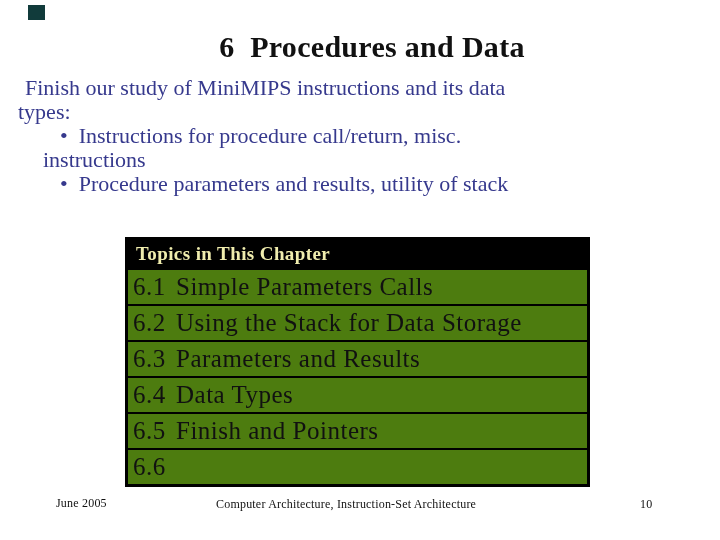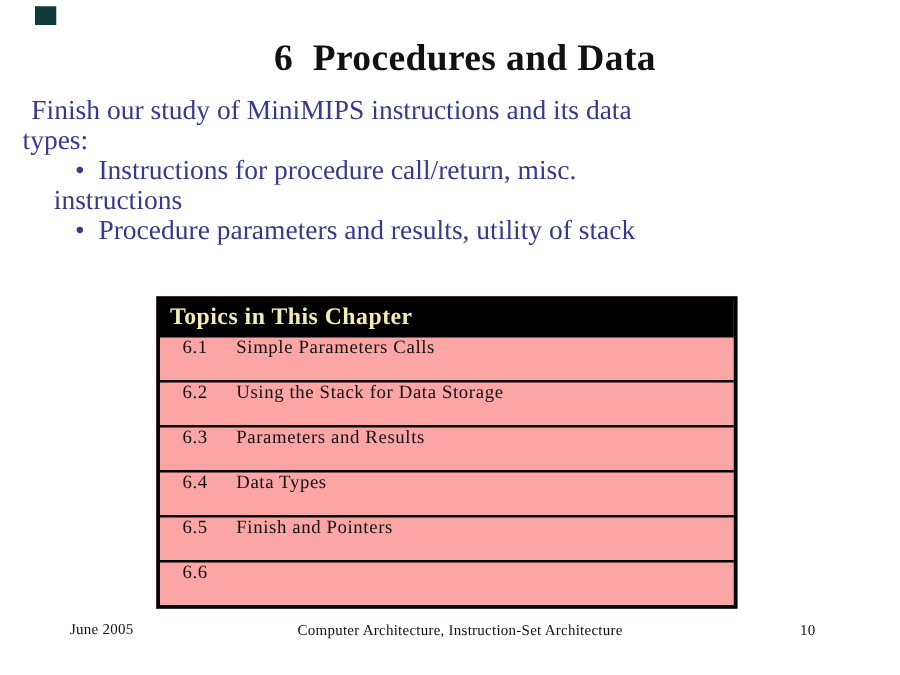--- a/index.html
+++ b/index.html
@@ -61,59 +61,59 @@
     display: inline-block;
     margin-right: 11px;
     text-indent: 0;
   }
 
   .topics-table {
     position: absolute;
     left: 125px; top: 237px;
     width: 465px;
     border: 3px solid var(--border);
-    background: #fca5a5;
+    background: #4d7c0f;
   }
   .table-header {
     height: 28px;
     background: var(--table_header_bg);
     color: var(--table_header_text);
     font-weight: bold;
     font-size: 19px;
     letter-spacing: 0.4px;
     display: flex;
     align-items: center;
     padding-left: 8px;
   }
   .table-row {
     height: 36px;
     border-top: 2px solid var(--border);
     display: flex;
-    align-items: flex-start;
-    padding-left: 18px;
-    font-size: 15px;
+    align-items: center;
+    padding-left: 5px;
+    font-size: 25px;
     letter-spacing: 0.5px;
     color: #111111;
   }
   .row-number {
     display: inline-block;
     width: 43px;
     flex: 0 0 43px;
   }
 
   .footer { position: absolute; left: 0; top: 0; width: 644px; height: 540px; pointer-events: none; }
   .footer-date, .footer-center, .footer-page {
     position: absolute;
     font-size: 12px;
     color: #111111;
     letter-spacing: 0.2px;
     white-space: nowrap;
   }
   .footer-date  { left: 56px;  top: 496px; }
-  .footer-center{ left: 238px; top: 497px; }
+  .footer-center{ left: 216px; top: 497px; }
   .footer-page  { left: 640px; top: 497px; }
 </style>
 </head>
 <body>
 
 <div class="slide">
 
   <div class="corner-square"></div>
 
   <h1 class="slide-title">6&nbsp; Procedures and Data</h1>

